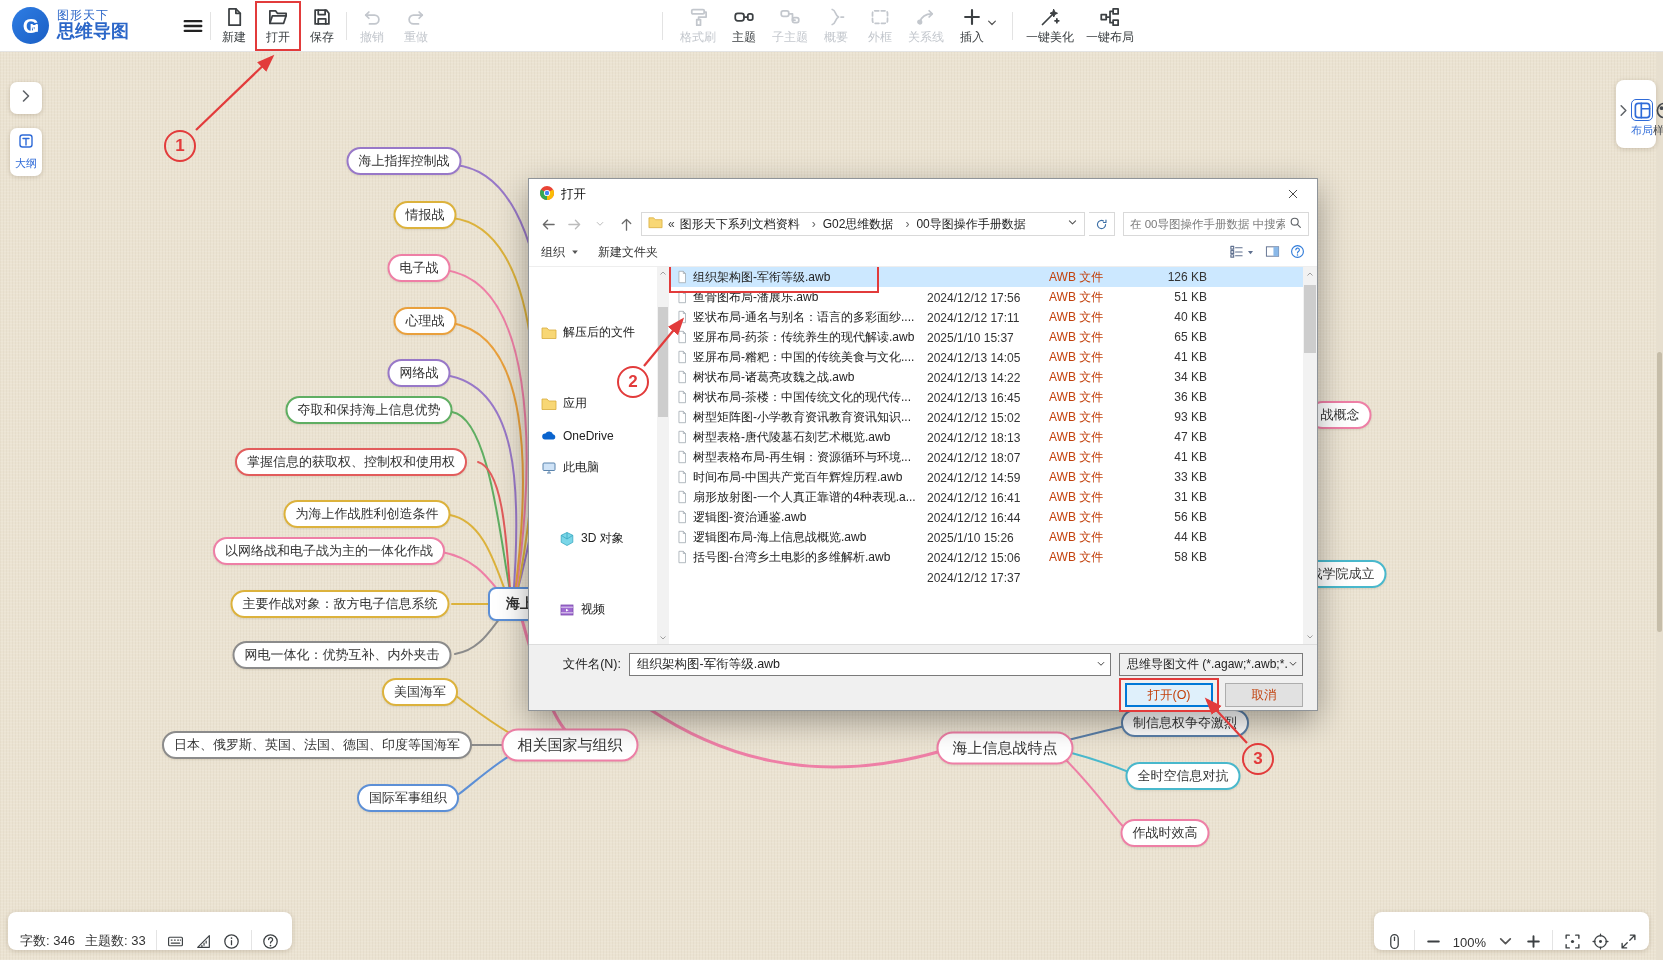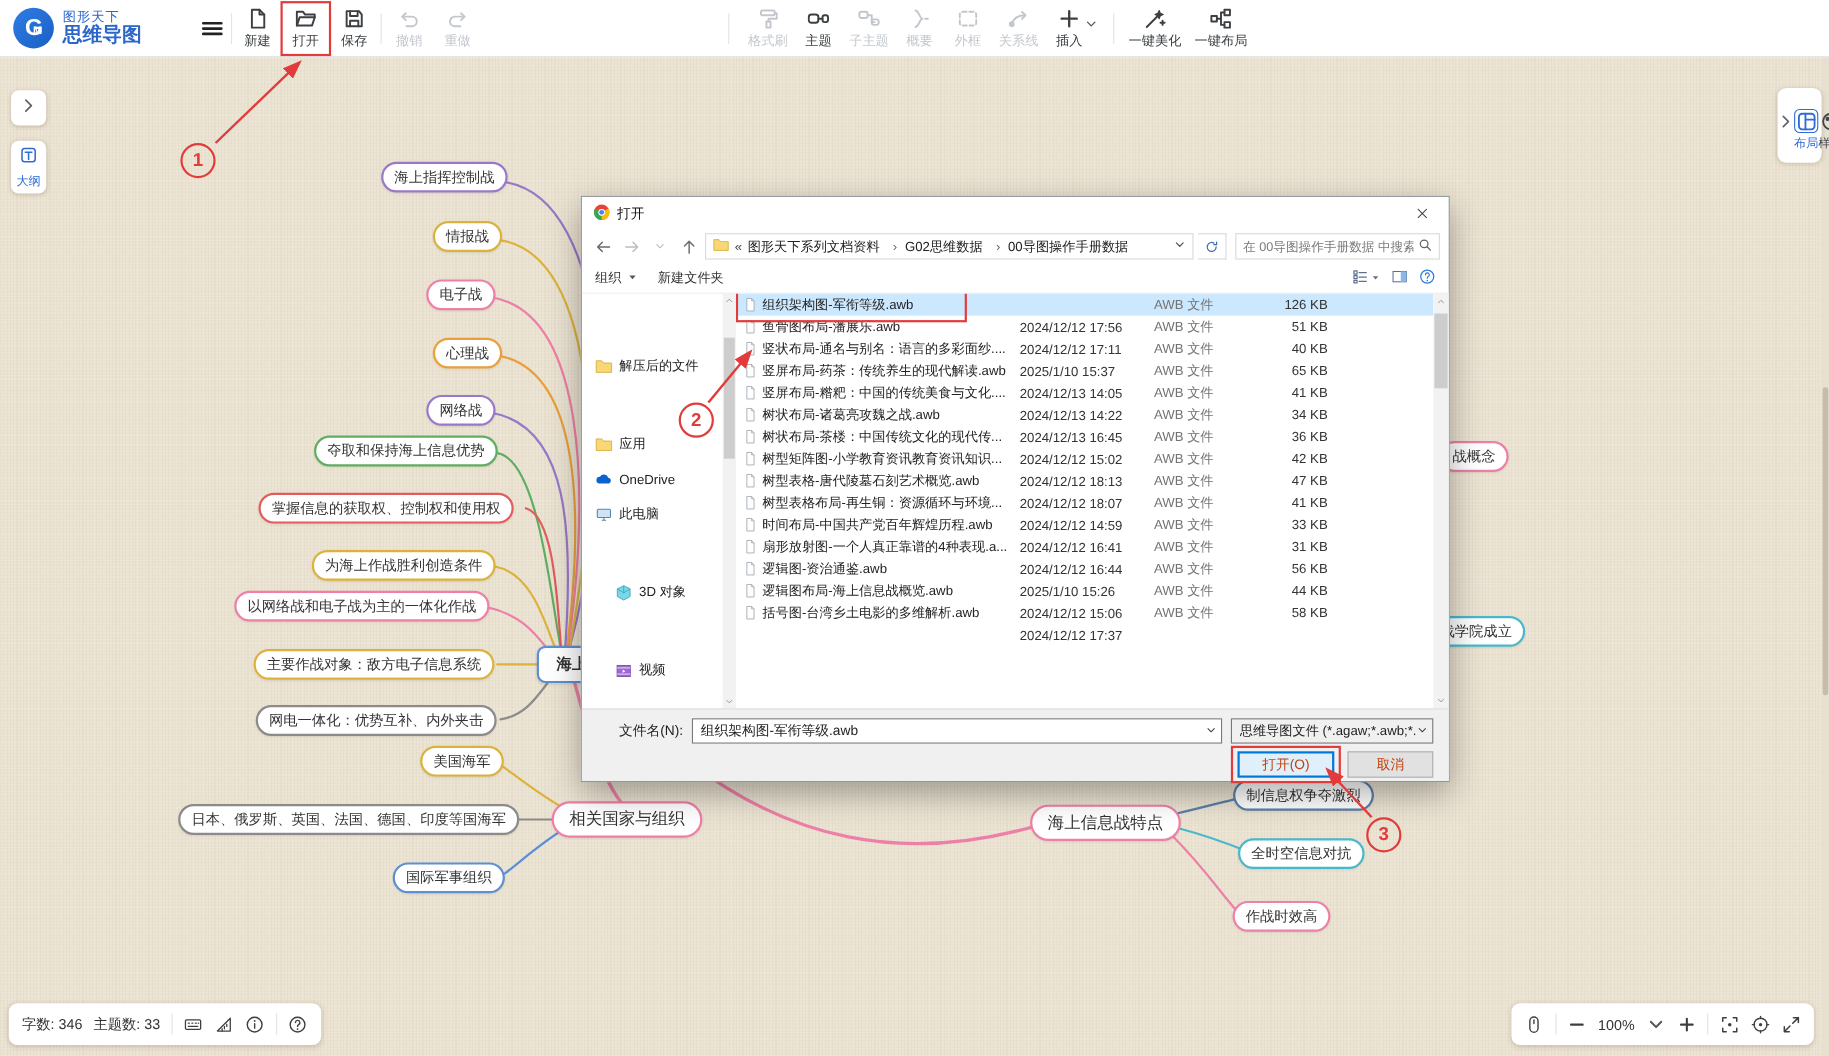--- a/index.html
+++ b/index.html
@@ -105,21 +105,21 @@
   .dlg-list{flex:1;position:relative;overflow:hidden;}
   .dlg-cols{height:26px;display:flex;align-items:flex-end;border-bottom:1px solid #f0f0f0;position:relative;}
   .col{font-size:12px;color:#4a5a6a;padding:0 0 4px 6px;border-right:1px solid #eee;height:26px;display:flex;align-items:flex-end;}
   .sort-tip{position:absolute;left:108px;top:0px;color:#888;}
   .sort-tip svg{width:10px;height:10px;}
   .file-row{height:20px;display:flex;align-items:center;position:relative;}
   .file-row .fi{width:14px;height:14px;margin:0 4px 0 6px;flex:0 0 14px;}
   .file-row .fi svg{width:14px;height:14px;}
   .fname{width:228px;font-size:12px;color:#222;white-space:nowrap;overflow:hidden;}
   .fdate{width:122px;font-size:12px;color:#333;padding-left:6px;margin-top:41px;}
-  .ftype{width:94px;font-size:12px;color:#737373;padding-left:6px;}
+  .ftype{width:94px;font-size:12px;color:#c2410c;padding-left:6px;}
   .fsize{width:80px;font-size:12px;color:#333;text-align:right;padding-right:10px;}
   .file-row.selected{background:#cce8ff;}
   .file-row.selected::after{content:"";position:absolute;left:0;top:-3px;width:206px;height:25px;border:2.5px solid #e23b3b;pointer-events:none;z-index:5;}
   .dlg-listscroll{width:14px;background:#f2f2f2;position:relative;}
   .dlg-listscroll .arr{position:absolute;left:0;width:14px;height:14px;color:#8a8a8a;display:flex;align-items:center;justify-content:center;}
   .dlg-listscroll .arr svg{width:8px;height:8px;}
   .dlg-listscroll .thumb{position:absolute;left:1px;width:12px;top:18px;height:68px;background:#cdcdcd;}
   .dlg-footer{position:absolute;left:0;right:0;bottom:0;height:66px;background:#f0f0f0;border-top:1px solid #ddd;padding:8px 14px 0;}
   .fn-row{display:flex;align-items:center;}
   .fn-label{width:86px;text-align:right;padding-right:8px;font-size:12.5px;color:#222;}
@@ -128,21 +128,21 @@
   .combo .cv svg{width:10px;height:10px;}
   .combo.fn{flex:1;}
   .combo.flt{width:184px;margin-left:8px;background:#f0f0f0;font-size:12px;}
   .btn-row{display:flex;justify-content:flex-end;gap:12px;margin-top:7px;}
   .dlg-btn{width:88px;height:24px;display:flex;align-items:center;justify-content:center;font-size:12.5px;background:#e1e1e1;border:1px solid #adadad;color:#c2410c;}
   .btn-open{background:#dff0fb;border:2px solid #0078d7;position:relative;}
   .btn-open::after{content:"";position:absolute;inset:-7px -8px;border:2.5px solid #e23b3b;pointer-events:none;}
   .btn-cancel{width:78px;}
 
   
-  .pill{position:absolute;bottom:10px;height:38px;background:#fff;border-radius:8px;box-shadow:0 1px 5px rgba(80,60,30,.22);display:flex;align-items:center;z-index:25;padding:0 12px;gap:10px;}
+  .pill{position:absolute;bottom:10px;height:38px;background:#fff;border-radius:8px;box-shadow:0 1px 5px rgba(80,60,30,.22);display:flex;align-items:flex-end;z-index:25;padding:0 12px;gap:10px;}
   .pill-left{left:8px;}
   .pill-right{right:14px;}
   .pill .txt{font-size:13px;color:#333;}
   .pill .ic{width:18px;height:18px;color:#3c4043;display:flex;align-items:center;justify-content:center;}
   .pill .ic svg{width:17px;height:17px;}
   .pill .pdiv{width:1px;height:20px;background:#e4e4e4;}
   .zoom-val{font-size:13px;color:#333;}
   .zoom-dd svg{width:11px;height:11px;color:#555;}
 
   
@@ -806,21 +806,21 @@
         </div>
 
         <div class="file-row">
           <span class="fi"><svg viewBox="0 0 16 16">
               <path d="M4.5 1.5h5L12 4v10.5H4.5z" fill="#fff" stroke="#a0a8b0" stroke-width=".9"></path>
               <path d="M9.5 1.5V4H12" stroke="#a0a8b0" stroke-width=".9" fill="none"></path>
             </svg></span>
           <span class="fname">树型矩阵图-小学教育资讯教育资讯知识...</span>
           <span class="fdate">2024/12/12 18:13</span>
           <span class="ftype">AWB 文件</span>
-          <span class="fsize">42 KB</span>
+          <span class="fsize">93 KB</span>
         </div>
 
         <div class="file-row">
           <span class="fi"><svg viewBox="0 0 16 16">
               <path d="M4.5 1.5h5L12 4v10.5H4.5z" fill="#fff" stroke="#a0a8b0" stroke-width=".9"></path>
               <path d="M9.5 1.5V4H12" stroke="#a0a8b0" stroke-width=".9" fill="none"></path>
             </svg></span>
           <span class="fname">树型表格-唐代陵墓石刻艺术概览.awb</span>
           <span class="fdate">2024/12/12 18:07</span>
           <span class="ftype">AWB 文件</span>

